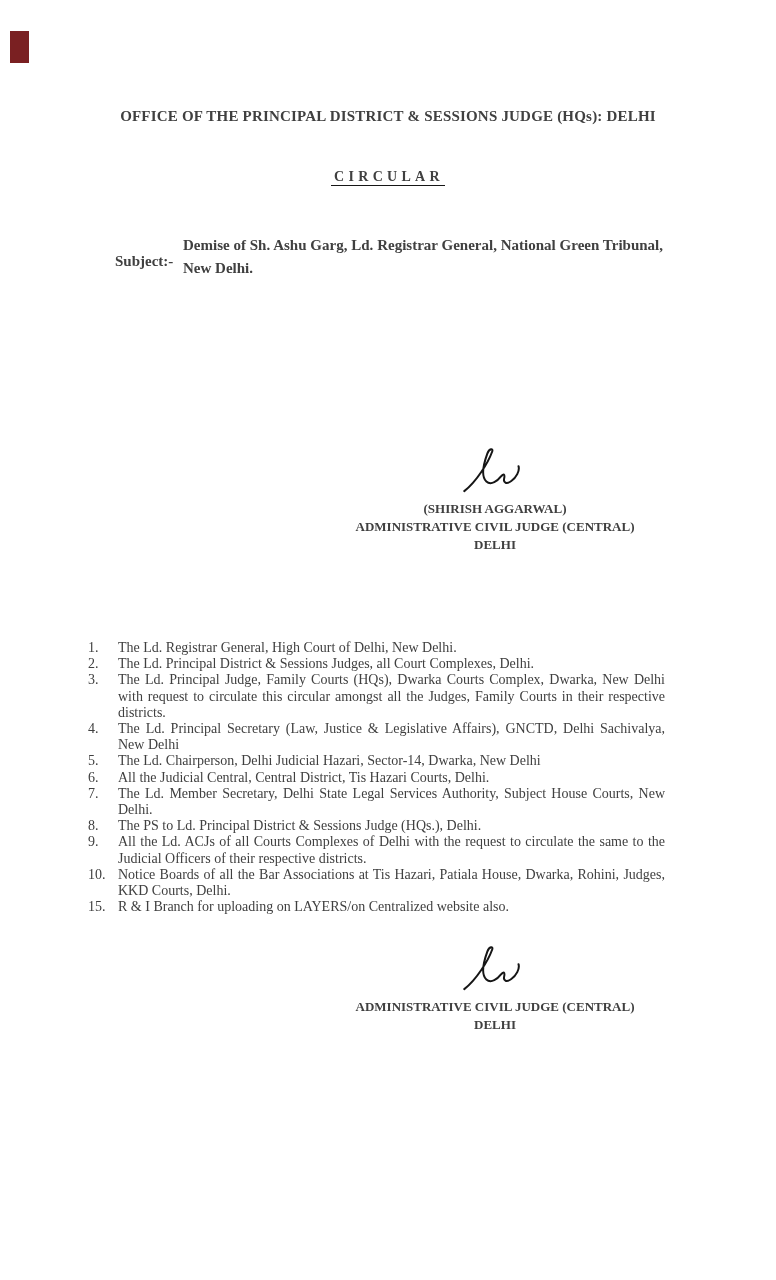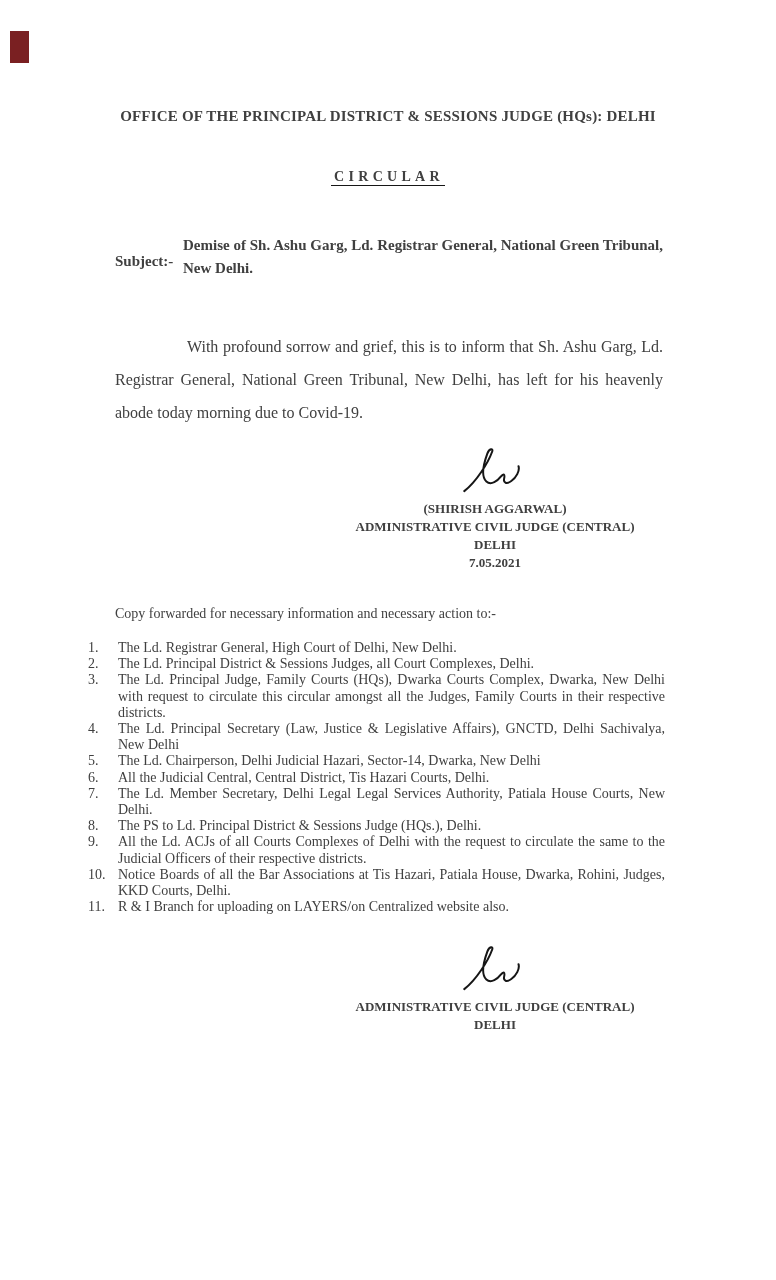--- a/index.html
+++ b/index.html
@@ -104,33 +104,30 @@
 
   <div class="circular">
     <span class="circ-text">CIRCULAR</span>
   </div>
 
   <div class="subject">
     <span class="subject-label">Subject:-</span>
     <span class="subject-text">Demise of Sh. Ashu Garg, Ld. Registrar General, National Green Tribunal, New Delhi.</span>
   </div>
 
-  <p class="body-para">With profound sorrow and grief, this is to inform that Sh. Ashu Garg, Ld. Registrar General, National Green Tribunal, New Delhi, has left for his heavenly abode today morning due to Covid-19.</p>
 
   <div class="sig-block sig1">
     <svg class="sig-svg" width="72" height="48" viewBox="0 0 70 50">
       <path d="M3,47 C16,37 28,17 32,6 C33.5,2 29,2.5 27,8 C23,19 20.5,32 26,37 C31,41.5 38,36 41,32 C44,28 45.5,29.5 44.5,34 C43.5,38.5 47,40 52,36.5 C57,33 61,26 59.5,21" fill="none" stroke="#161616" stroke-width="2.1" stroke-linecap="round" stroke-linejoin="round"></path>
     </svg>
     <div class="sig-name">(SHIRISH AGGARWAL)</div>
     <div class="sig-desig">ADMINISTRATIVE CIVIL JUDGE (CENTRAL)</div>
     <div class="sig-place">DELHI</div>
-    <div class="sig-date">7.05.2021</div>
   </div>
 
-  <div class="copy-line">Copy forwarded for necessary information and necessary action to:-</div>
 
   <div class="recip-list">
     <div class="recip-row">
       <span class="num">1.</span>
       <span class="txt">The Ld. Registrar General, High Court of Delhi, New Delhi.</span>
     </div>
     <div class="recip-row">
       <span class="num">2.</span>
       <span class="txt">The Ld. Principal District &amp; Sessions Judges, all Court Complexes, Delhi.</span>
     </div>
@@ -145,36 +142,36 @@
     <div class="recip-row">
       <span class="num">5.</span>
       <span class="txt">The Ld. Chairperson, Delhi Judicial Hazari, Sector-14, Dwarka, New Delhi</span>
     </div>
     <div class="recip-row">
       <span class="num">6.</span>
       <span class="txt">All the Judicial Central, Central District, Tis Hazari Courts, Delhi.</span>
     </div>
     <div class="recip-row">
       <span class="num">7.</span>
-      <span class="txt">The Ld. Member Secretary, Delhi Legal Legal Services Authority, Patiala House Courts, New Delhi.</span>
+      <span class="txt">The Ld. Member Secretary, Delhi State Legal Services Authority, Subject House Courts, New Delhi.</span>
     </div>
     <div class="recip-row">
       <span class="num">8.</span>
       <span class="txt">The PS to Ld. Principal District &amp; Sessions Judge (HQs.), Delhi.</span>
     </div>
     <div class="recip-row">
       <span class="num">9.</span>
       <span class="txt">All the Ld. ACJs of all Courts Complexes of Delhi with the request to circulate the same to the Judicial Officers of their respective districts.</span>
     </div>
     <div class="recip-row">
       <span class="num">10.</span>
       <span class="txt">Notice Boards of all the Bar Associations at Tis Hazari, Patiala House, Dwarka, Rohini, Judges, KKD Courts, Delhi.</span>
     </div>
     <div class="recip-row">
-      <span class="num">11.</span>
+      <span class="num">15.</span>
       <span class="txt">R &amp; I Branch for uploading on LAYERS/on Centralized website also.</span>
     </div>
   </div>
 
   <div class="sig-block sig2">
     <svg class="sig-svg" width="72" height="48" viewBox="0 0 70 50">
       <path d="M3,47 C16,37 28,17 32,6 C33.5,2 29,2.5 27,8 C23,19 20.5,32 26,37 C31,41.5 38,36 41,32 C44,28 45.5,29.5 44.5,34 C43.5,38.5 47,40 52,36.5 C57,33 61,26 59.5,21" fill="none" stroke="#161616" stroke-width="2.1" stroke-linecap="round" stroke-linejoin="round"></path>
     </svg>
     <div class="sig-desig">ADMINISTRATIVE CIVIL JUDGE (CENTRAL)</div>
     <div class="sig-place">DELHI</div>

